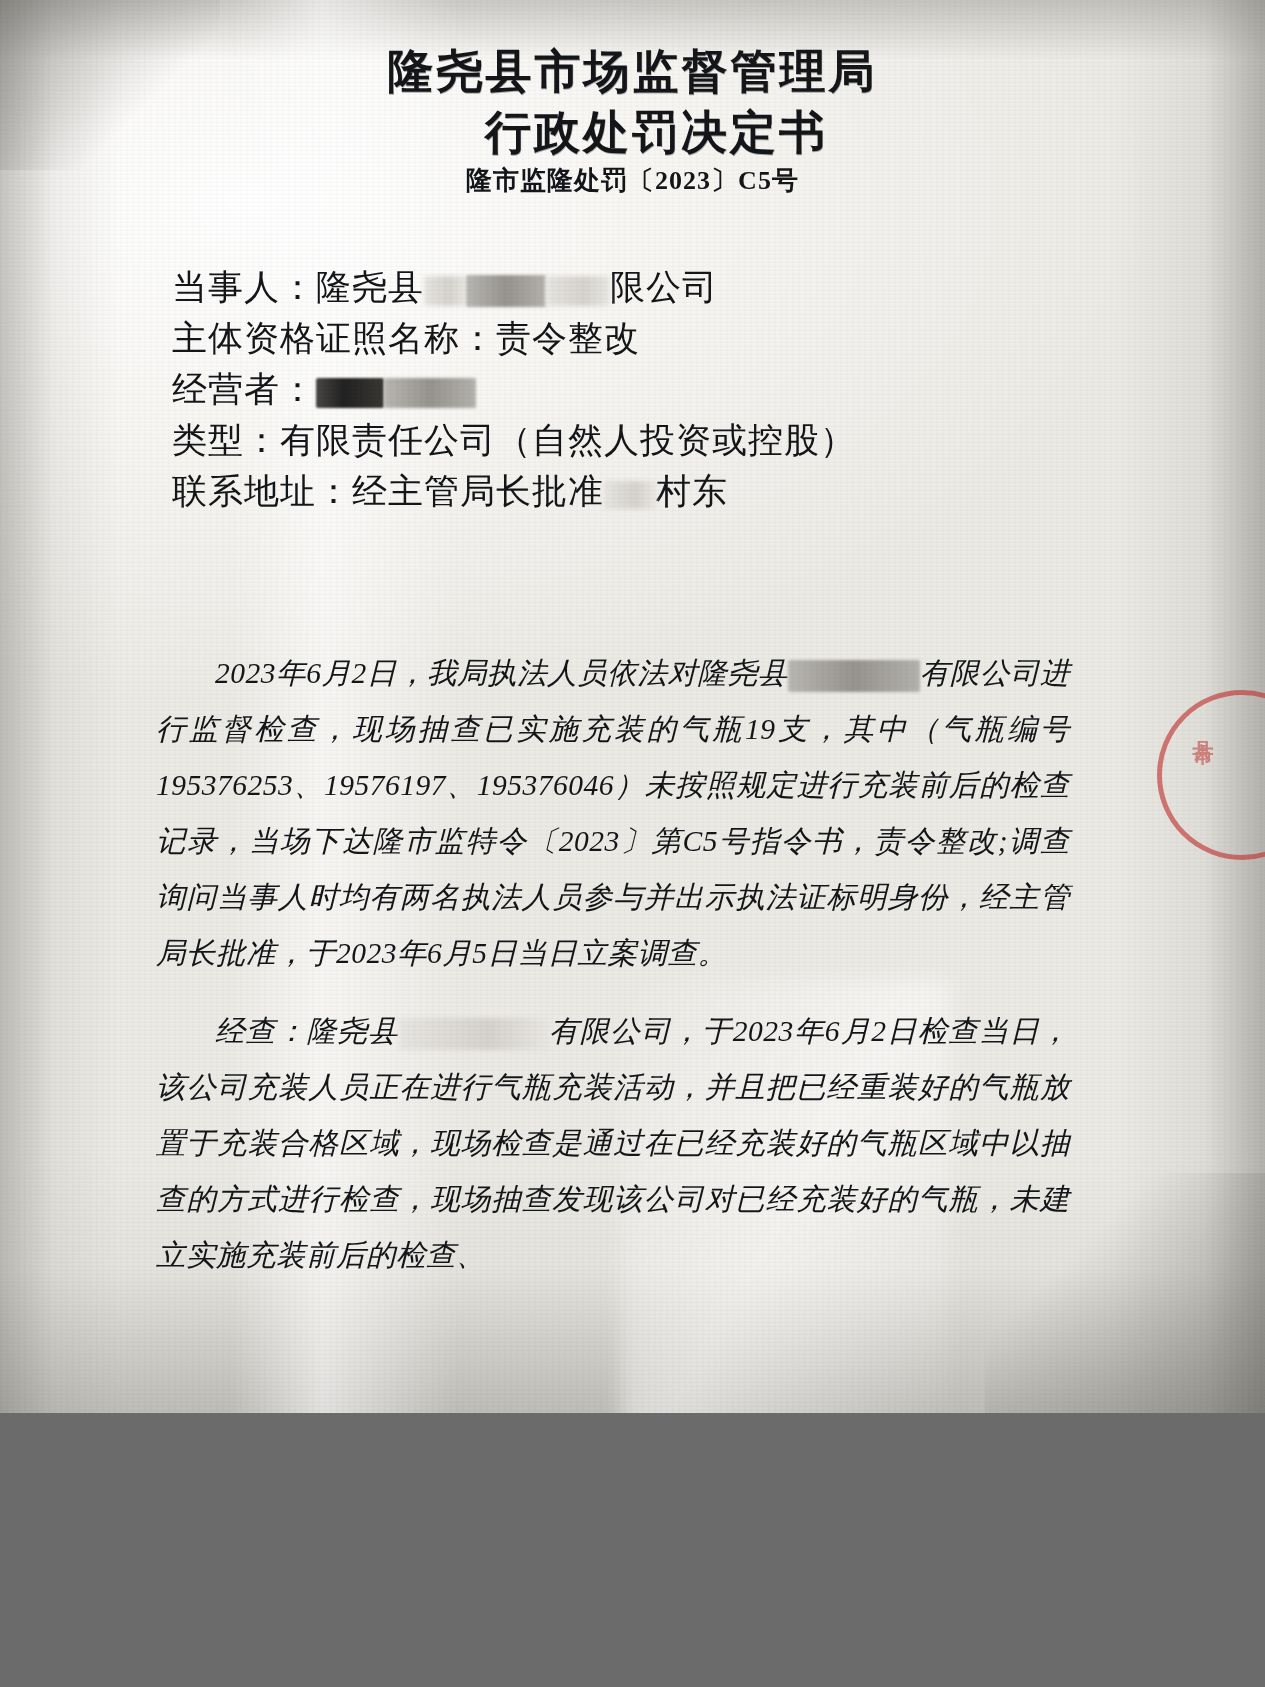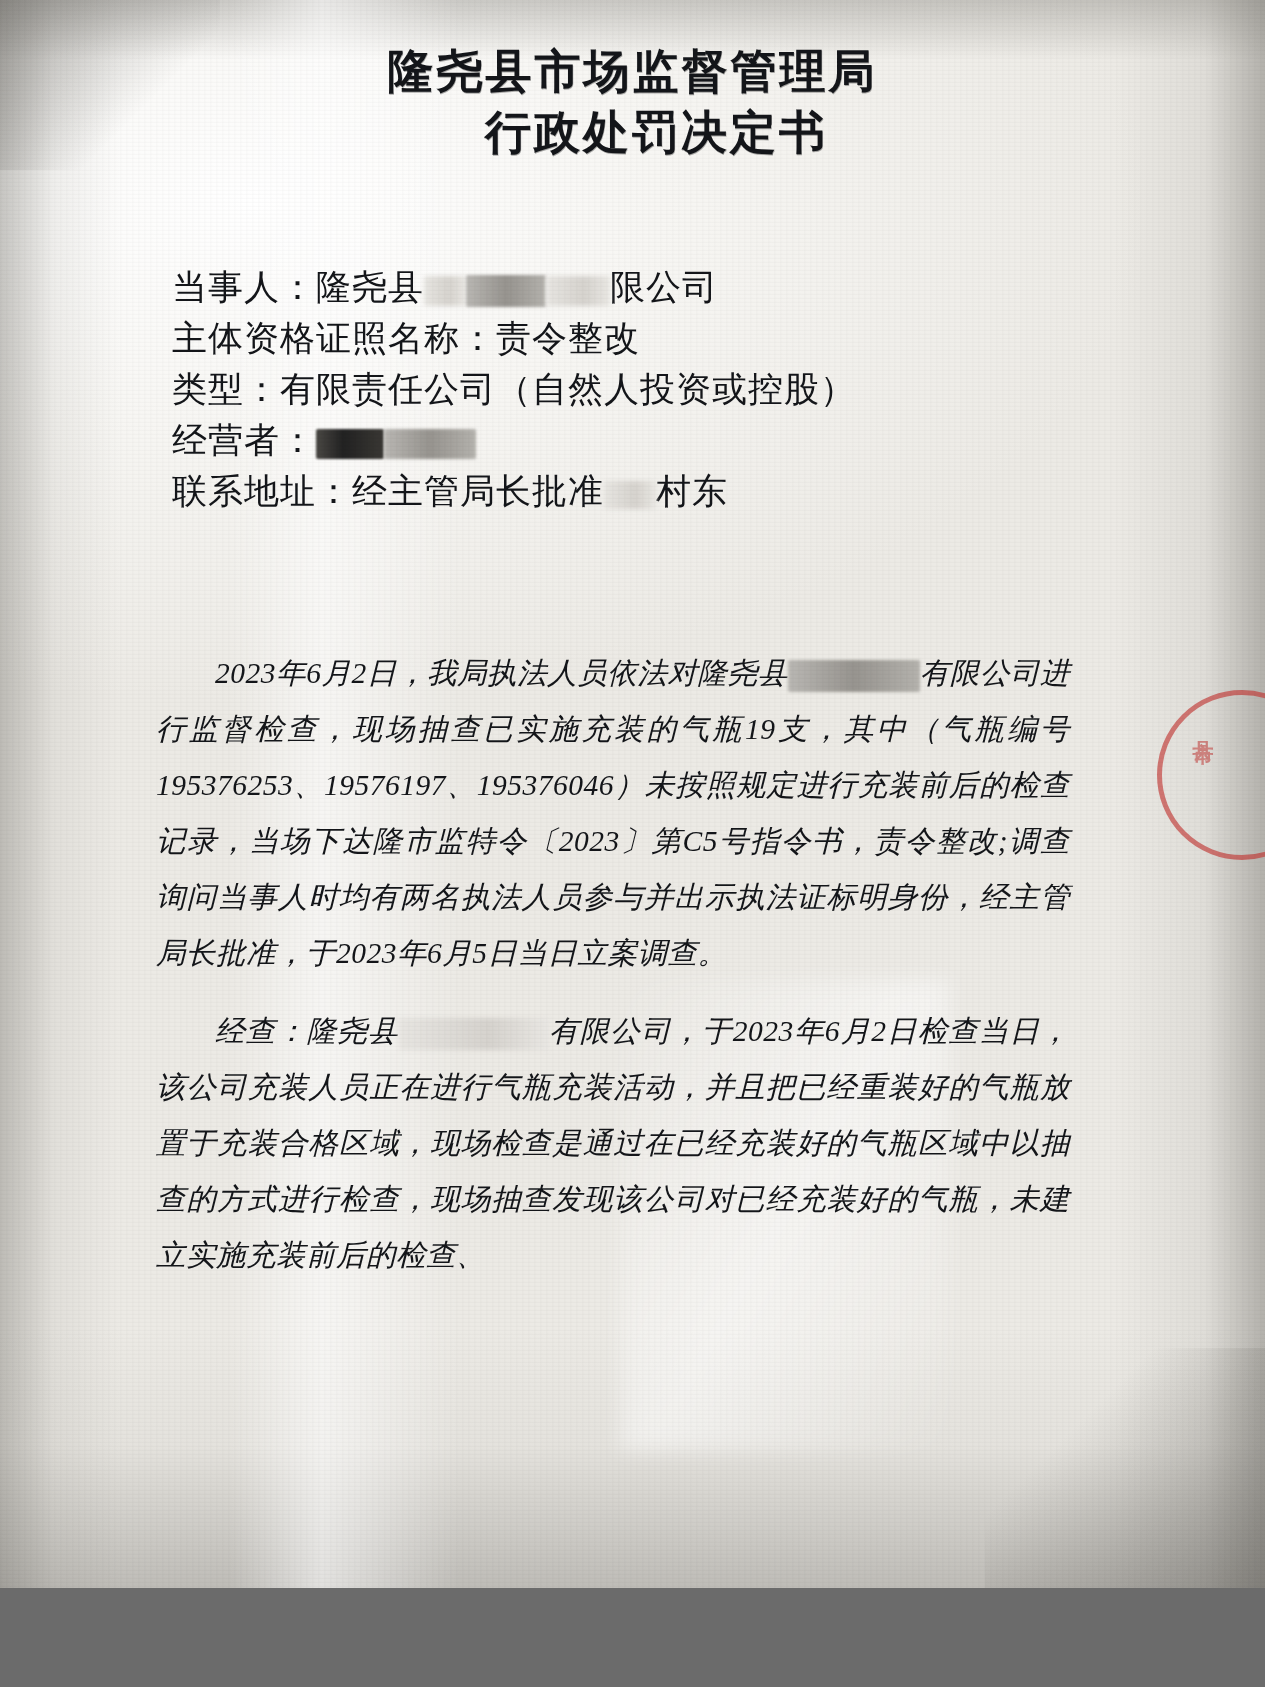--- a/index.html
+++ b/index.html
@@ -3,21 +3,21 @@
 <meta charset="utf-8">
 <style>
   html, body {
     margin: 0;
     padding: 0;
     background: #6b6b6b;
   }
   #page {
     position: relative;
     width: 1265px;
-    height: 1588px;
+    height: 1413px;
     overflow: hidden;
     background: #cfcdc9;
     font-family: "Liberation Serif", "DejaVu Serif", serif;
   }
   
   .paper {
     position: absolute;
     left: 0px;
     top: 0px;
     width: 1265px;
@@ -189,38 +189,39 @@
   <div class="shade corner-tl"></div>
   <div class="shade corner-br"></div>
 
   <div class="content">
 
     <div class="title">
       <span>隆尧县市场监督管理局</span>
       <span class="l2">行政处罚决定书</span>
     </div>
 
+    <div class="doc-no">隆市监隆处罚〔2023〕C5号</div>
 
     <div class="fields">
 
       <div class="field-row">
         <span>当事人：</span><span>隆尧县</span><span class="redact light" style="width:42px;height:30px;"></span><span class="redact gray" style="width:80px;height:32px;"></span><span class="redact light" style="width:64px;height:30px;"></span><span>限公司</span>
       </div>
 
       <div class="field-row">
         <span>主体资格证照名称：</span><span>责令整改</span>
       </div>
 
 
       <div class="field-row">
+        <span>经营者：</span><span class="redact dark" style="width:68px;height:30px;"></span><span class="redact gray" style="width:92px;height:30px;"></span>
+      </div>
+
+      <div class="field-row">
         <span>类型：</span><span>有限责任公司（自然人投资或控股）</span>
-      </div>
-
-      <div class="field-row">
-        <span>经营者：</span><span class="redact dark" style="width:68px;height:30px;"></span><span class="redact gray" style="width:92px;height:30px;"></span>
       </div>
 
 
       <div class="field-row">
         <span>联系地址：</span><span>经主管局长批准</span><span class="redact light" style="width:52px;height:28px;"></span><span>村东</span>
       </div>
 
     </div>
 
     <div class="body-text">

